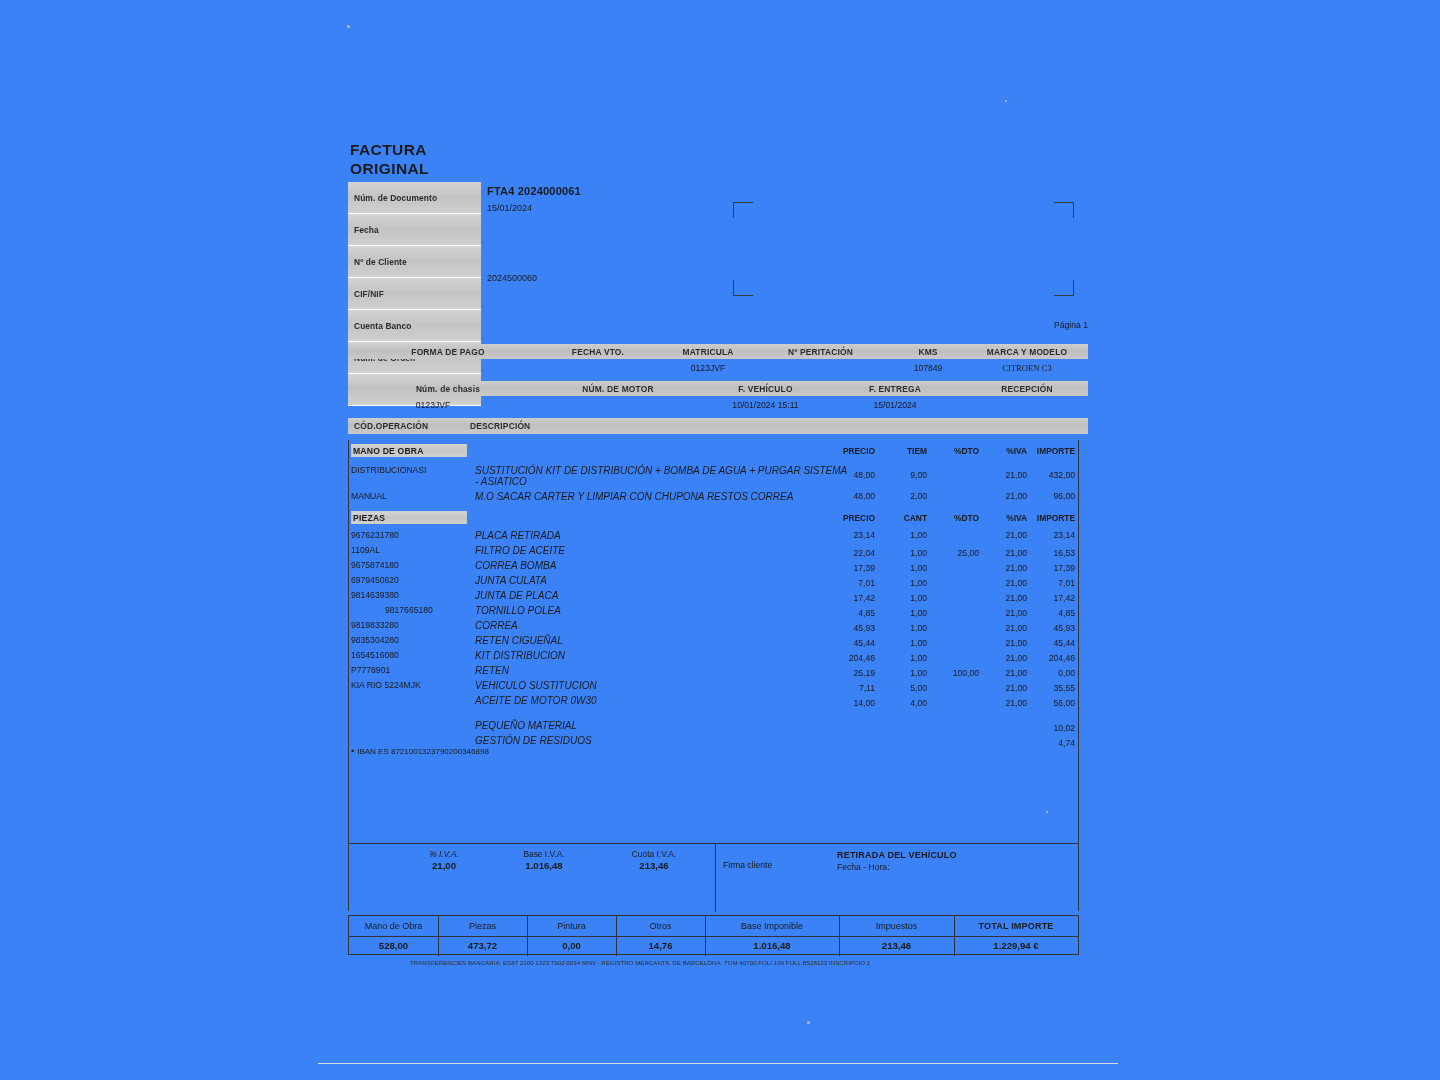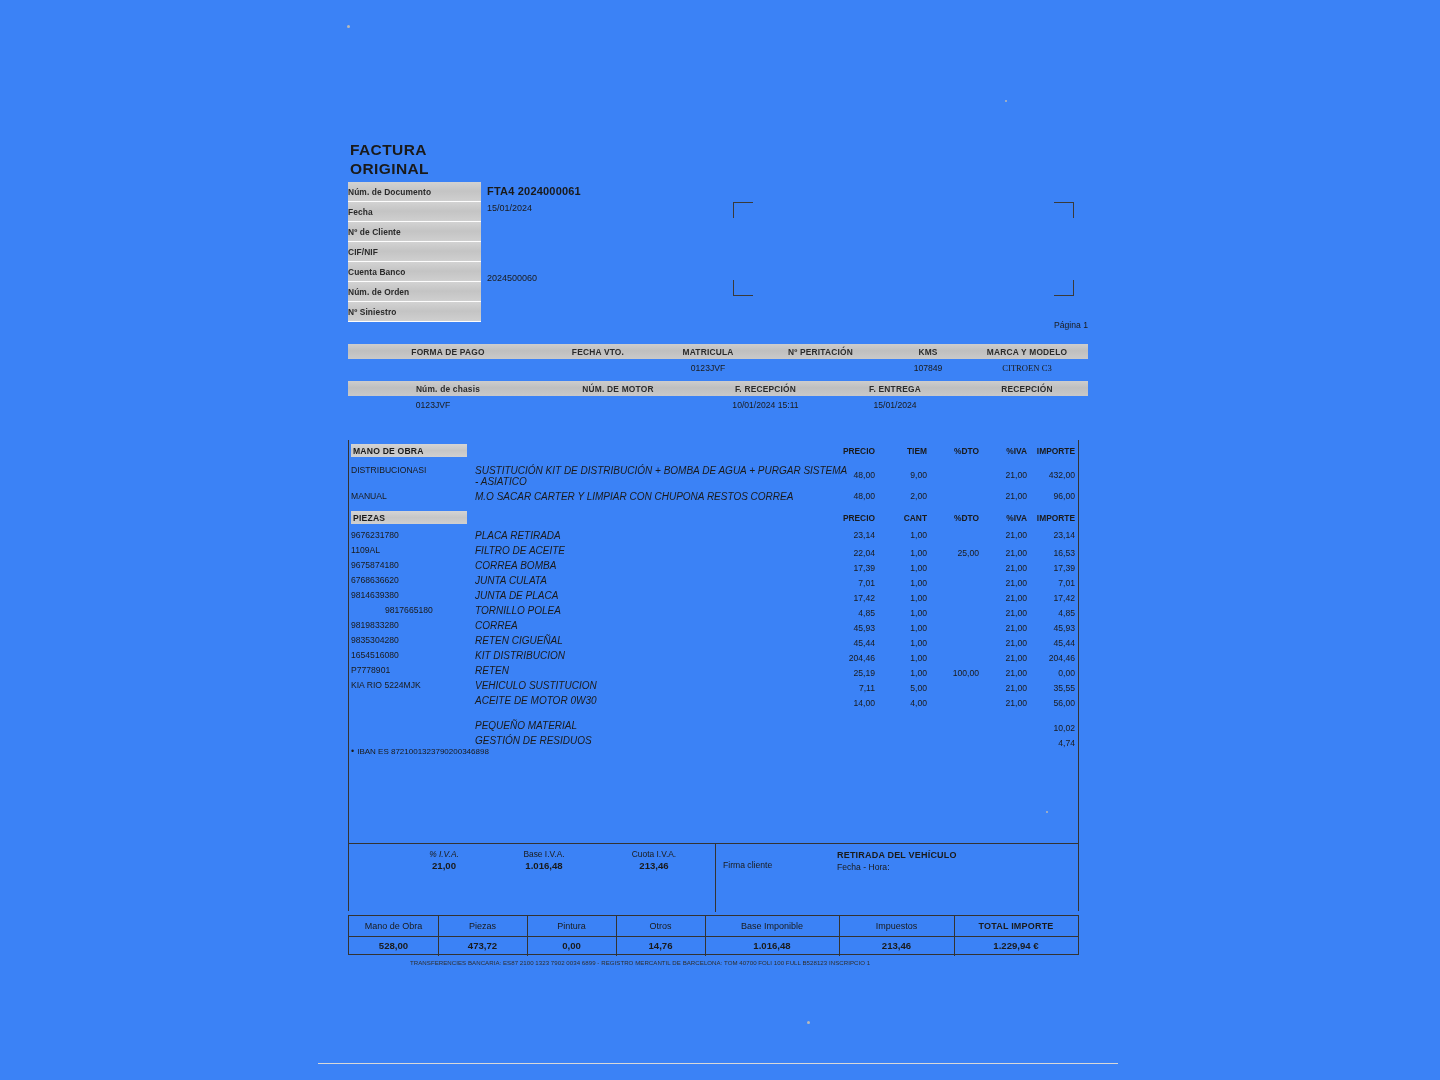--- a/index.html
+++ b/index.html
@@ -41,28 +41,29 @@
   .t-title {
     font-size: 15.5px;
     font-weight: bold;
     letter-spacing: .4px;
     line-height: 19px;
   }
 
   
   .label-stack { position: absolute; left: 0; top: 42px; width: 133px; }
   .lbl-row {
-    height: 20px;
+    height: 32px;
     background: linear-gradient(180deg,#d2d2d2 0%,#c4c4c4 48%,#cfcfcf 100%);
     border-bottom: 1px solid #fdfdfd;
     font-size: 8.4px;
     font-weight: bold;
     color: #2a2a2a;
     display: flex;
     align-items: center;
+    padding-left: 6px;
     box-sizing: border-box;
     letter-spacing: .1px;
   }
   .val-col { position: absolute; left: 137px; top: 42px; width: 260px; }
   .val-row {
     height: 17.5px;
     font-size: 9px;
     display: flex;
     align-items: center;
     padding-left: 2px;
@@ -311,32 +312,36 @@
       <div class="cell" style="left:190px;width:120px;"></div>
       <div class="cell" style="left:305px;width:110px;">0123JVF</div>
       <div class="cell" style="left:410px;width:125px;"></div>
       <div class="cell" style="left:535px;width:90px;">107849</div>
       <div class="cell" style="left:618px;width:122px;font-family:Liberation Serif, serif;">CITROEN C3</div>
     </div>
 
     <div class="band" style="top:241px;">
       <div class="cell" style="left:10px;width:180px;">Núm. de chasis</div>
       <div class="cell" style="left:190px;width:160px;">NÚM. DE MOTOR</div>
-      <div class="cell" style="left:350px;width:135px;">F. RECEPCIÓN</div>
+      <div class="cell" style="left:350px;width:135px;">F. VEHÍCULO</div>
       <div class="cell" style="left:487px;width:120px;">F. ENTREGA</div>
       <div class="cell" style="left:618px;width:122px;">RECEPCIÓN</div>
     </div>
     <div class="datarow" style="top:257px;">
       <div class="cell" style="left:10px;width:150px;">0123JVF</div>
       <div class="cell" style="left:190px;width:160px;"></div>
       <div class="cell" style="left:350px;width:135px;">10/01/2024 15:11</div>
       <div class="cell" style="left:487px;width:120px;">15/01/2024</div>
       <div class="cell" style="left:618px;width:122px;"></div>
     </div>
 
+    <div class="band left-align" style="top:278px;height:16px;">
+      <div class="cell" style="left:2px;width:120px;height:16px;">CÓD.OPERACIÓN</div>
+      <div class="cell" style="left:118px;width:160px;height:16px;">DESCRIPCIÓN</div>
+    </div>
 
     <div id="items">
 
       <div class="section-tag" style="top:4px;width:116px;">MANO DE OBRA</div>
       <div class="colhead" style="left:470px;top:6px;width:56px;">PRECIO</div>
       <div class="colhead" style="left:536px;top:6px;width:42px;">TIEM</div>
       <div class="colhead" style="left:586px;top:6px;width:44px;">%DTO</div>
       <div class="colhead" style="left:636px;top:6px;width:42px;">%IVA</div>
       <div class="colhead" style="left:672px;top:6px;width:54px;">IMPORTE</div>
 
@@ -381,21 +386,21 @@
       <div class="li-num" style="left:672px;top:108px;width:54px;">16,53</div>
 
       <div class="li-code" style="top:120px;">9675874180</div>
       <div class="li-desc" style="top:120px;">CORREA BOMBA</div>
       <div class="li-num" style="left:470px;top:123px;width:56px;">17,39</div>
       <div class="li-num" style="left:536px;top:123px;width:42px;">1,00</div>
       <div class="li-num" style="left:586px;top:123px;width:44px;"></div>
       <div class="li-num" style="left:636px;top:123px;width:42px;">21,00</div>
       <div class="li-num" style="left:672px;top:123px;width:54px;">17,39</div>
 
-      <div class="li-code" style="top:135px;">6768636620</div>
+      <div class="li-code" style="top:135px;">6979450620</div>
       <div class="li-desc" style="top:135px;">JUNTA CULATA</div>
       <div class="li-num" style="left:470px;top:138px;width:56px;">7,01</div>
       <div class="li-num" style="left:536px;top:138px;width:42px;">1,00</div>
       <div class="li-num" style="left:586px;top:138px;width:44px;"></div>
       <div class="li-num" style="left:636px;top:138px;width:42px;">21,00</div>
       <div class="li-num" style="left:672px;top:138px;width:54px;">7,01</div>
 
       <div class="li-code" style="top:150px;">9814639380</div>
       <div class="li-desc" style="top:150px;">JUNTA DE PLACA</div>
       <div class="li-num" style="left:470px;top:153px;width:56px;">17,42</div>

